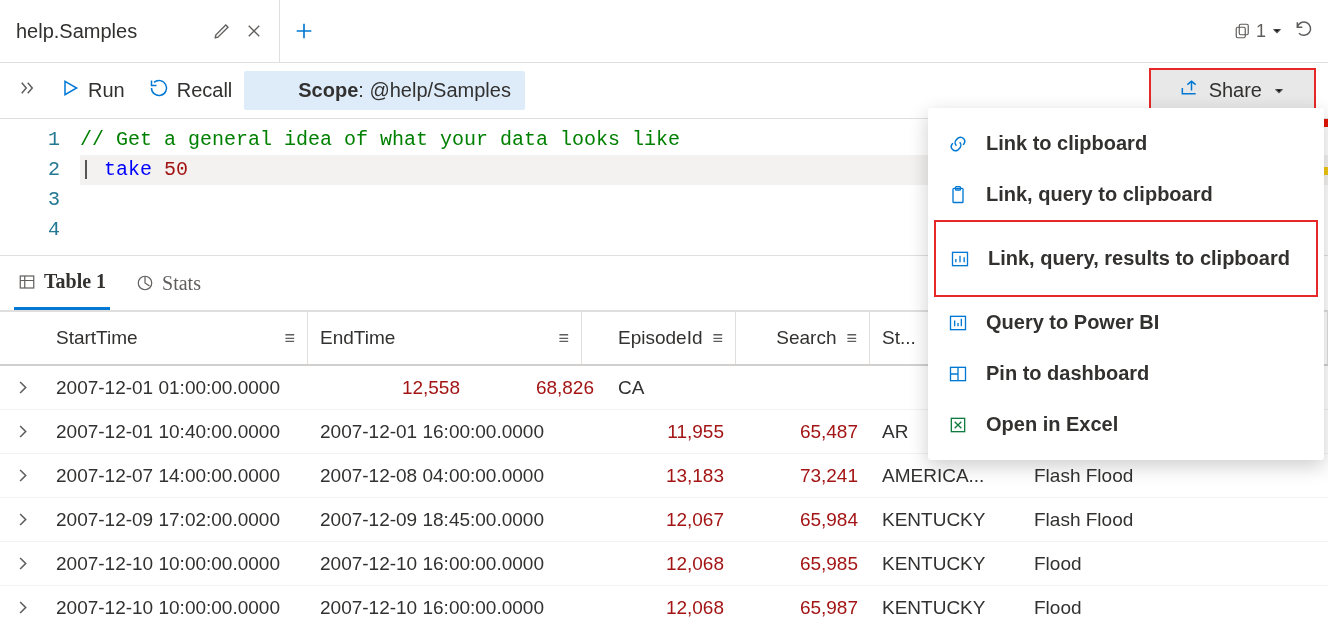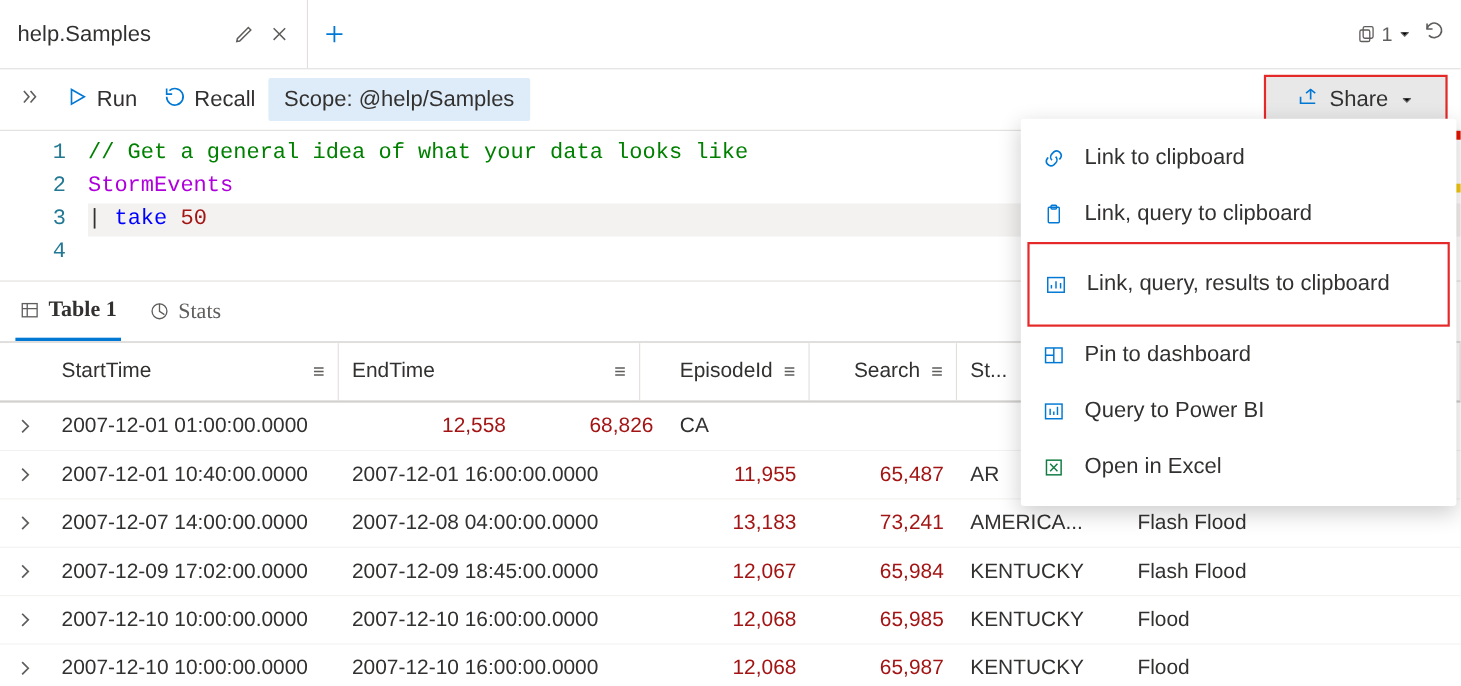--- a/index.html
+++ b/index.html
@@ -51,21 +51,21 @@
     cursor:pointer;
   }
   .tbtn svg, .tbtn .ico { color:#0078d4; }
   .scope {
     background:#deecf9;
     padding:8px 14px;
     border-radius:2px;
     font-size:20px;
     color:#323130;
   }
-  .scope-label { font-weight:400; }
+  .scope-label { font-weight:700;margin-left:40px; }
   .toolbar-right { margin-left:auto; display:flex; align-items:center; gap:6px; padding-right:6px; }
   .filebtn { display:flex; align-items:center; gap:10px; font-size:20px; padding:6px 14px; color:#323130; }
   .filebtn .ico { color:#0078d4; font-size:20px; }
   .sharebtn {
     display:flex; align-items:center; gap:10px;
     font-size:20px; padding:8px 28px;
     background:#e8e8e8;
     border: 2px solid #e52828;
   }
   .sharebtn .ico { color:#0078d4; font-size:20px; }
@@ -136,20 +136,21 @@
     border-radius:3px;
     padding:10px 0;
     z-index:50;
   }
   .mitem {
     display:flex; align-items:center; gap:16px;
     padding:14px 18px;
     font-size:20px;
     color:#323130;
     cursor:pointer;
+    font-weight:bold;
   }
   .mitem .mico { color:#0078d4; width:24px; display:flex; align-items:center; justify-content:center; }
   .mitem.hl { border:2px solid #e52828; margin:0 6px; padding:25px 12px; }
 
   svg { width:1em; height:1em; }
 </style>
 </head>
 <body>
 
 <div class="tabbar">
@@ -237,21 +238,20 @@
 
 <div class="editor">
   <div class="gutter">
     <div>1</div>
     <div>2</div>
     <div>3</div>
     <div>4</div>
   </div>
   <div class="code">
     <div><span class="comment">// Get a general idea of what your data looks like</span></div>
-    <div><span class="ident">StormEvents</span></div>
     <div class="cursor-line"><span class="pipe">|</span> <span class="kw">take</span> <span class="num">50</span></div>
     <div></div>
   </div>
   <div class="editor-markers">
     <div class="marker-red"></div>
     <div class="marker-yellow"></div>
   </div>
 </div>
 
 <div class="results-bar">
@@ -435,33 +435,33 @@
           <rect x="3" y="4" width="18" height="16"></rect>
           <path d="M7 16v-4M12 16V8M17 16v-6"></path>
         </svg>
     </span>
     <span>Link, query, results to clipboard</span>
   </div>
   <div class="mitem">
     <span class="mico">
       <svg viewBox="0 0 24 24" fill="none" stroke="currentColor" stroke-width="1.6">
           <rect x="3" y="4" width="18" height="16"></rect>
-          <path d="M3 12h9V4M12 12v8"></path>
-        </svg>
-    </span>
-    <span>Pin to dashboard</span>
+          <path d="M8 16V9M12 16v-4M16 16V7"></path>
+        </svg>
+    </span>
+    <span>Query to Power BI</span>
   </div>
   <div class="mitem">
     <span class="mico">
       <svg viewBox="0 0 24 24" fill="none" stroke="currentColor" stroke-width="1.6">
           <rect x="3" y="4" width="18" height="16"></rect>
-          <path d="M8 16V9M12 16v-4M16 16V7"></path>
-        </svg>
-    </span>
-    <span>Query to Power BI</span>
+          <path d="M3 12h9V4M12 12v8"></path>
+        </svg>
+    </span>
+    <span>Pin to dashboard</span>
   </div>
   <div class="mitem">
     <span class="mico" style="color:#107c41">
       <svg viewBox="0 0 24 24" fill="none" stroke="currentColor" stroke-width="1.6">
           <rect x="4" y="4" width="16" height="16"></rect>
           <path d="M8 8l8 8M16 8l-8 8"></path>
         </svg>
     </span>
     <span>Open in Excel</span>
   </div>

